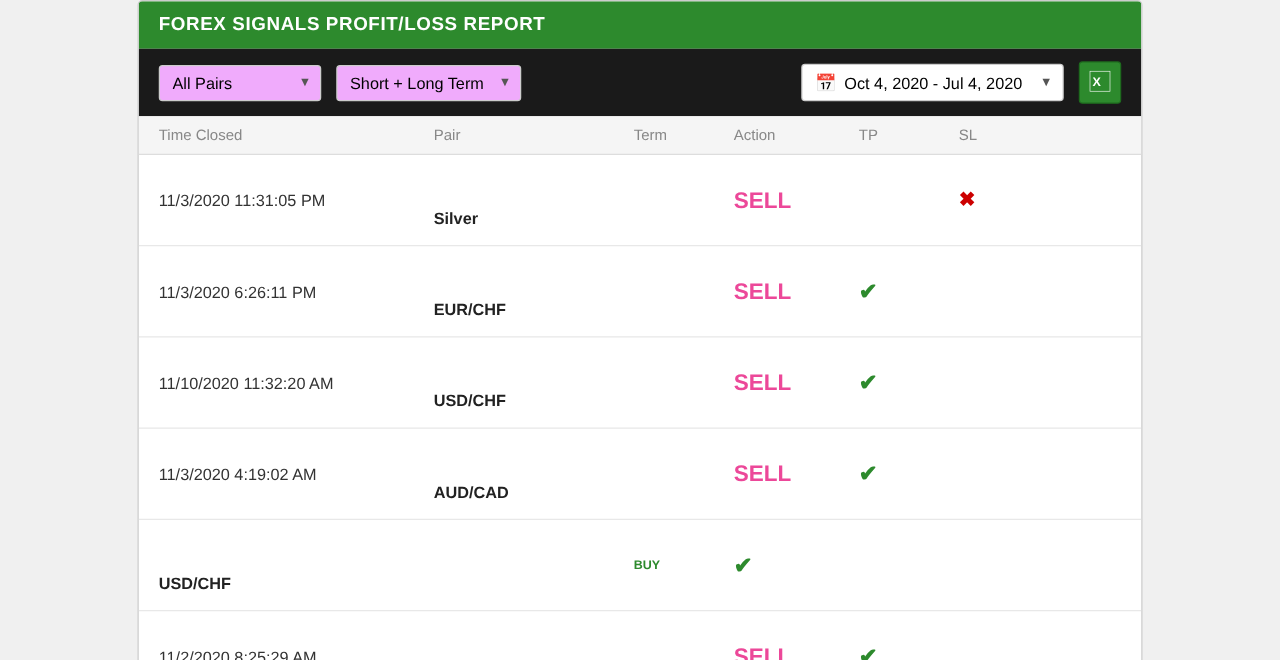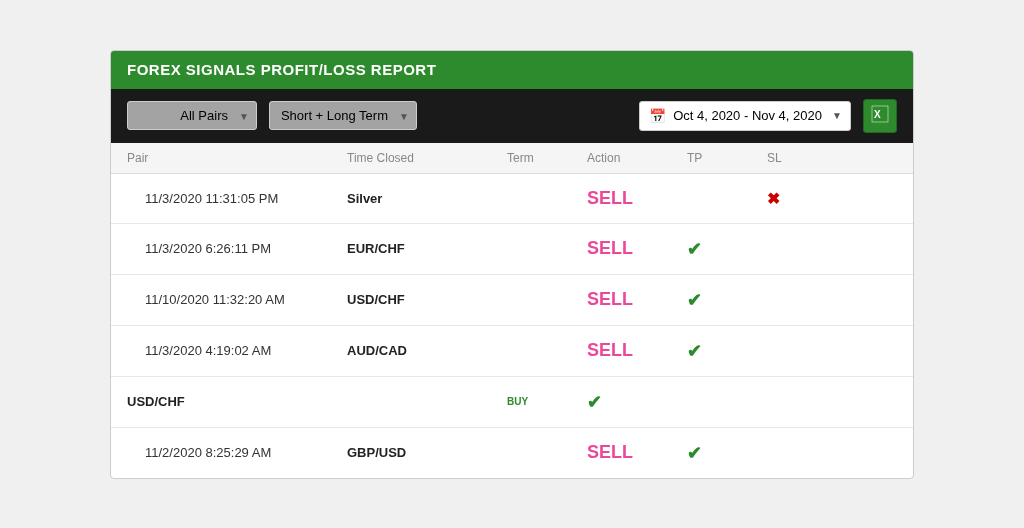--- a/index.html
+++ b/index.html
@@ -34,28 +34,27 @@
       display: flex;
       align-items: center;
       gap: 12px;
     }
     .select-wrapper {
       position: relative;
       display: inline-block;
     }
     .select-wrapper select {
       appearance: none;
-      background: #a3a3a3;
+      background: #f0abfc;
       border: 1px solid #ccc;
       border-radius: 3px;
       padding: 6px 28px 6px 10px;
       font-size: 13px;
       cursor: pointer;
       min-width: 130px;
-      text-align: right;
     }
     .select-wrapper .arrow {
       position: absolute;
       right: 8px;
       top: 50%;
       transform: translateY(-50%);
       pointer-events: none;
       font-size: 10px;
       color: #555;
     }
@@ -127,26 +126,26 @@
     .table-row:last-child {
       border-bottom: none;
     }
     .cell {
       font-size: 13px;
       color: #333;
     }
     .cell-time {
       font-size: 13px;
       color: #333;
-      margin-left: 18px;
     }
     .cell-pair {
       font-size: 13px;
       font-weight: bold;
       color: #222;
+      margin-top: 29px;
     }
     .cell-action-sell {
       font-size: 18px;
       color: #ec4899;
       font-weight: bold;
     }
     .cell-action-buy {
       font-size: 10px;
       color: #2d8a2d;
       font-weight: bold;
@@ -189,39 +188,39 @@
       <select>
         <option>Short + Long Term</option>
         <option>Short Term</option>
         <option>Long Term</option>
       </select>
       <span class="arrow">▼</span>
     </div>
 
     <div class="date-wrapper">
       <span class="cal-icon">📅</span>
-      <span>Oct 4, 2020 - Nov 4, 2020</span>
+      <span>Oct 4, 2020 - Jul 4, 2020</span>
       <span class="arrow">▼</span>
     </div>
 
     <div class="excel-btn">
       <span class="excel-icon-inner">
         <svg width="18" height="18" viewBox="0 0 18 18">
           <rect x="1" y="1" width="16" height="16" fill="#2d8a2d" stroke="#fff" stroke-width="0.5"></rect>
           <text x="3" y="13" fill="#fff" font-size="10" font-weight="bold" font-family="Arial">X</text>
         </svg>
       </span>
     </div>
   </div>
 
   <div class="table-area">
 
     <div class="col-headers">
+      <span class="col-header">Time Closed</span>
       <span class="col-header">Pair</span>
-      <span class="col-header">Time Closed</span>
       <span class="col-header">Term</span>
       <span class="col-header">Action</span>
       <span class="col-header">TP</span>
       <span class="col-header">SL</span>
       <span class="col-header"></span>
     </div>
 
     <div id="table-body">
         <div class="table-row">
       <span class="cell cell-time">11/3/2020 11:31:05 PM</span>

